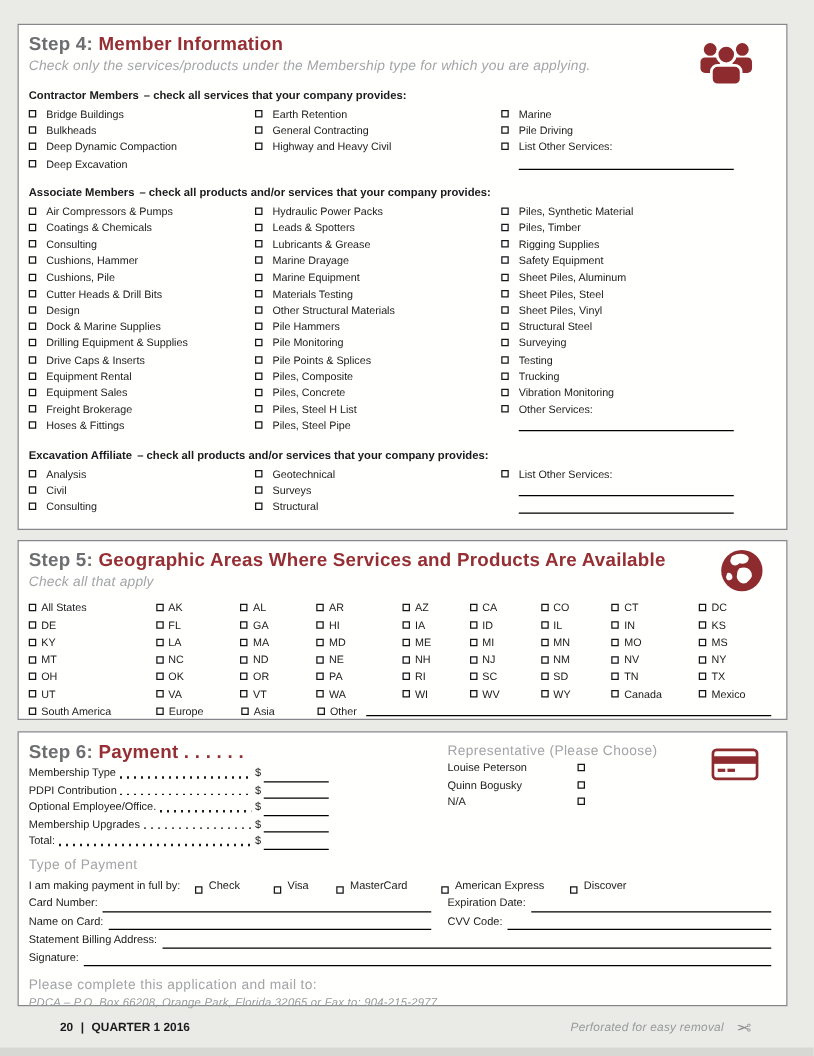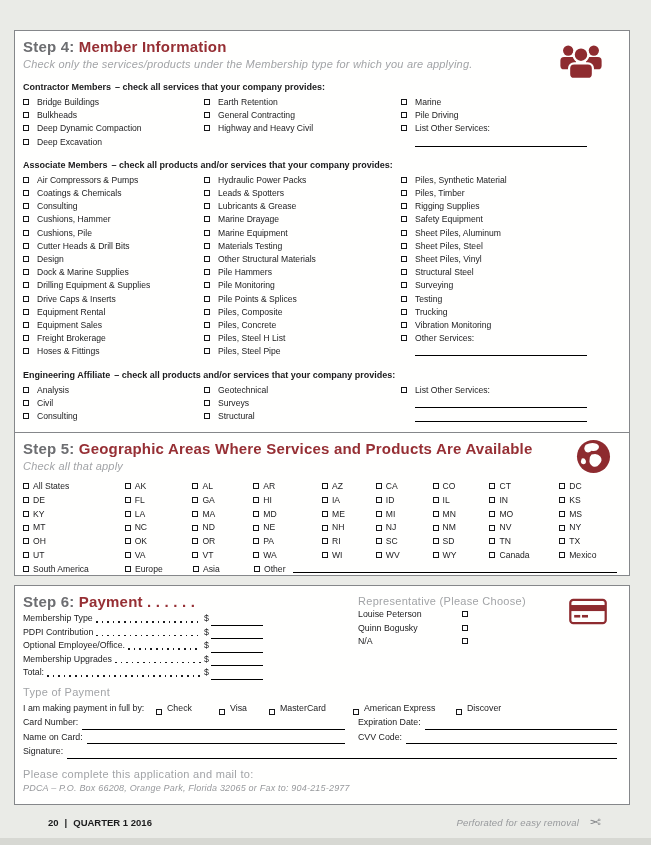--- a/index.html
+++ b/index.html
@@ -1,19 +1,19 @@
 <!DOCTYPE html>
 <html><head>
 <meta charset="utf-8">
 <style>
   html,body{margin:0;padding:0;}
   body{font-family:"Liberation Sans", sans-serif; background:#eaebe7;}
   .page{position:relative;width:651px;height:845px;background:#eaebe7;overflow:hidden;}
   .box{position:absolute;left:14px;width:616px;background:#fffffe;border:1.5px solid #85878a;box-sizing:border-box;padding:7px 12px 6px 8px;}
-  #box4{top:30px;height:405px;}
+  #box4{top:19px;height:405px;}
   #box5{top:432px;height:144px;}
   #box6{top:585px;height:220px;}
   .box-head{position:relative;}
   .step-title{font-size:15px;font-weight:bold;letter-spacing:.2px;line-height:17px;}
   .step-num{color:#6d6e71;}
   .step-name{color:#962f34;}
   .step-sub{font-size:11px;font-style:italic;color:#a2a4a7;margin-top:3px;letter-spacing:.2px;line-height:13px;}
   .corner-icon{position:absolute;display:block;}
   .icon-people{top:4px;right:14px;width:44px;height:40px;}
   .icon-globe{top:-1px;right:6px;width:35px;height:35px;}
@@ -334,21 +334,21 @@
               <span class="chk"></span>
               <span class="chk-lbl">Other Services:</span>
             </div>
             <div class="write-line"></div>
           </div>
       </div>
     </div>
 
     <div class="sec">
       <div class="sec-head">
-        <span class="sec-bold">Engineering Affiliate</span><span>– check all products and/or services that your company provides:</span>
+        <span class="sec-bold">Excavation Affiliate</span><span>– check all products and/or services that your company provides:</span>
       </div>
       <div class="cols">
         <div class="col col1">
             <div class="chk-row">
               <span class="chk"></span>
               <span class="chk-lbl">Analysis</span>
             </div>
             <div class="chk-row">
               <span class="chk"></span>
               <span class="chk-lbl">Civil</span>
@@ -761,20 +761,26 @@
           <span class="f-lbl">Name on Card:</span>
           <span class="f-line"></span>
         </span>
       <span class="fcol f-right">
           <span class="f-lbl">CVV Code:</span>
           <span class="f-line"></span>
         </span>
     </div>
     <div class="field-row">
       <span class="fcol f-full">
+          <span class="f-lbl">Statement Billing Address:</span>
+          <span class="f-line"></span>
+        </span>
+    </div>
+    <div class="field-row">
+      <span class="fcol f-full">
           <span class="f-lbl">Signature:</span>
           <span class="f-line"></span>
         </span>
     </div>
 
     <div class="mailing">
       <div class="ital-head">Please complete this application and mail to:</div>
       <div class="mail2">PDCA – P.O. Box 66208, Orange Park, Florida 32065 or Fax to: 904-215-2977</div>
     </div>
   </section>

